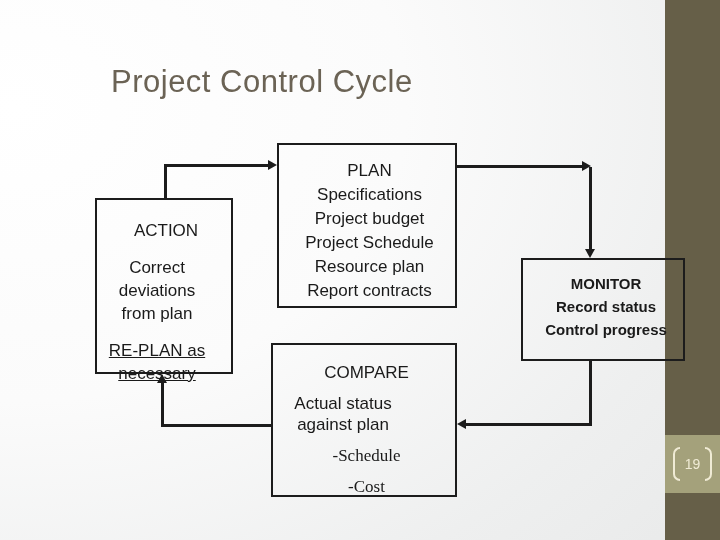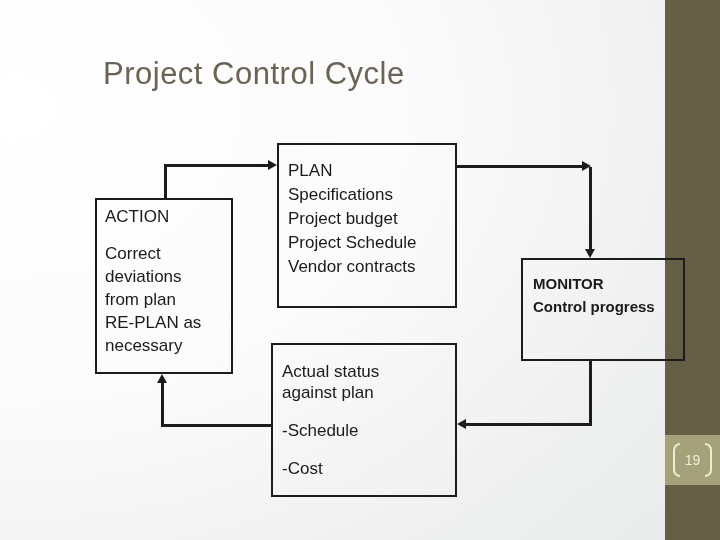--- a/index.html
+++ b/index.html
@@ -10,56 +10,56 @@
     font-family:"Liberation Sans","DejaVu Sans",sans-serif;
     background:
       radial-gradient(160% 160% at 2% 20%, #ffffff 0%, #fbfbfb 34%, #eeefef 62%, #e9eaea 78%, #f6f6f6 100%);
   }
   
   .sidebar{
     position:absolute;left:665px;top:0;width:55px;height:540px;
     background:#665f48;
   }
   .page-badge{
-    position:absolute;left:665px;top:435px;width:55px;height:50px;
+    position:absolute;left:665px;top:435px;width:55px;height:58px;
     background:#a4a17b;
     display:flex;align-items:center;justify-content:center;
   }
   .bracket{display:inline-block;width:7px;height:34px;box-sizing:border-box;}
   .bracket.left{border:2px solid #f0ebd5;border-right:none;border-radius:7px 0 0 7px;}
   .bracket.right{border:2px solid #f0ebd5;border-left:none;border-radius:0 7px 7px 0;}
   .page-num{color:#f0ebd5;font-size:14px;line-height:14px;margin:0 5px;}
 
   .title{
-    position:absolute;left:99px;top:52px;margin:4px;
+    position:absolute;left:99px;top:52px;margin:12px;
     font-size:31px;font-weight:400;letter-spacing:0.5px;
     color:#6b6355;
   }
 
   .box{
     position:absolute;box-sizing:border-box;
     border:2px solid #1c1c1c;background:transparent;
     color:#1a1a1a;font-size:17px;line-height:23px;
   }
-  .box p{margin:0;}
+  .box p{margin:0;text-align:center;}
 
-  .action-box{left:95px;top:198px;width:138px;height:176px;padding:5px 4px 0 8px;}
+  .action-box{left:95px;top:198px;width:138px;height:176px;padding:19px 4px 0 8px;}
   .action-box .box-title{margin-bottom:14px;}
   .action-box p.para{max-width:104px;}
-  .action-box p.para + p.para{}
+  .action-box p.para + p.para{margin-top:14px;text-decoration:underline;}
 
   .plan-box{left:277px;top:143px;width:180px;height:165px;padding:14px 4px 0 9px;line-height:24px;}
 
   .monitor-box{left:521px;top:258px;width:164px;height:103px;padding:12px 4px 0 10px;
     font-weight:bold;font-size:15px;line-height:23px;}
 
   .compare-box{left:271px;top:343px;width:186px;height:154px;padding:16px 4px 0 9px;}
   .compare-box .box-title{margin-bottom:9px;}
   .compare-box p.para{line-height:21px;max-width:122px;}
-  .compare-box p.item{line-height:20px;margin-top:18px;}
+  .compare-box p.item{line-height:20px;margin-top:11px;font-family:Liberation Serif, serif;}
 
   
   .line{position:absolute;background:#1c1c1c;}
   .arrow{position:absolute;width:0;height:0;}
   .arrow.right{border-top:5.5px solid transparent;border-bottom:5.5px solid transparent;border-left:9px solid #1c1c1c;}
   .arrow.left {border-top:5.5px solid transparent;border-bottom:5.5px solid transparent;border-right:9px solid #1c1c1c;}
   .arrow.down {border-left:5.5px solid transparent;border-right:5.5px solid transparent;border-top:9px solid #1c1c1c;}
   .arrow.up   {border-left:5.5px solid transparent;border-right:5.5px solid transparent;border-bottom:9px solid #1c1c1c;}
 </style>
 </head>
@@ -81,29 +81,32 @@
     <p class="box-title">ACTION</p>
     <p class="para">Correct deviations from plan</p>
     <p class="para">RE-PLAN as necessary</p>
   </div>
 
   <div class="box plan-box">
     <p>PLAN</p>
     <p>Specifications</p>
     <p>Project budget</p>
     <p>Project Schedule</p>
-    <p>Vendor contracts</p>
+    <p>Resource plan</p>
+    <p>Report contracts</p>
   </div>
 
   <div class="box monitor-box">
     <p>MONITOR</p>
+    <p>Record status</p>
     <p>Control progress</p>
   </div>
 
   <div class="box compare-box">
+    <p class="box-title">COMPARE</p>
     <p class="para">Actual status against plan</p>
     <p class="item">-Schedule</p>
     <p class="item">-Cost</p>
   </div>
 
   <div class="line" style="left:164px;top:164px;width:3px;height:34px;"></div>
   <div class="line" style="left:164px;top:164px;width:104px;height:3px;"></div>
   <div class="arrow right" style="left:268px;top:160px;"></div>
 
   <div class="line" style="left:457px;top:165px;width:125px;height:3px;"></div>

